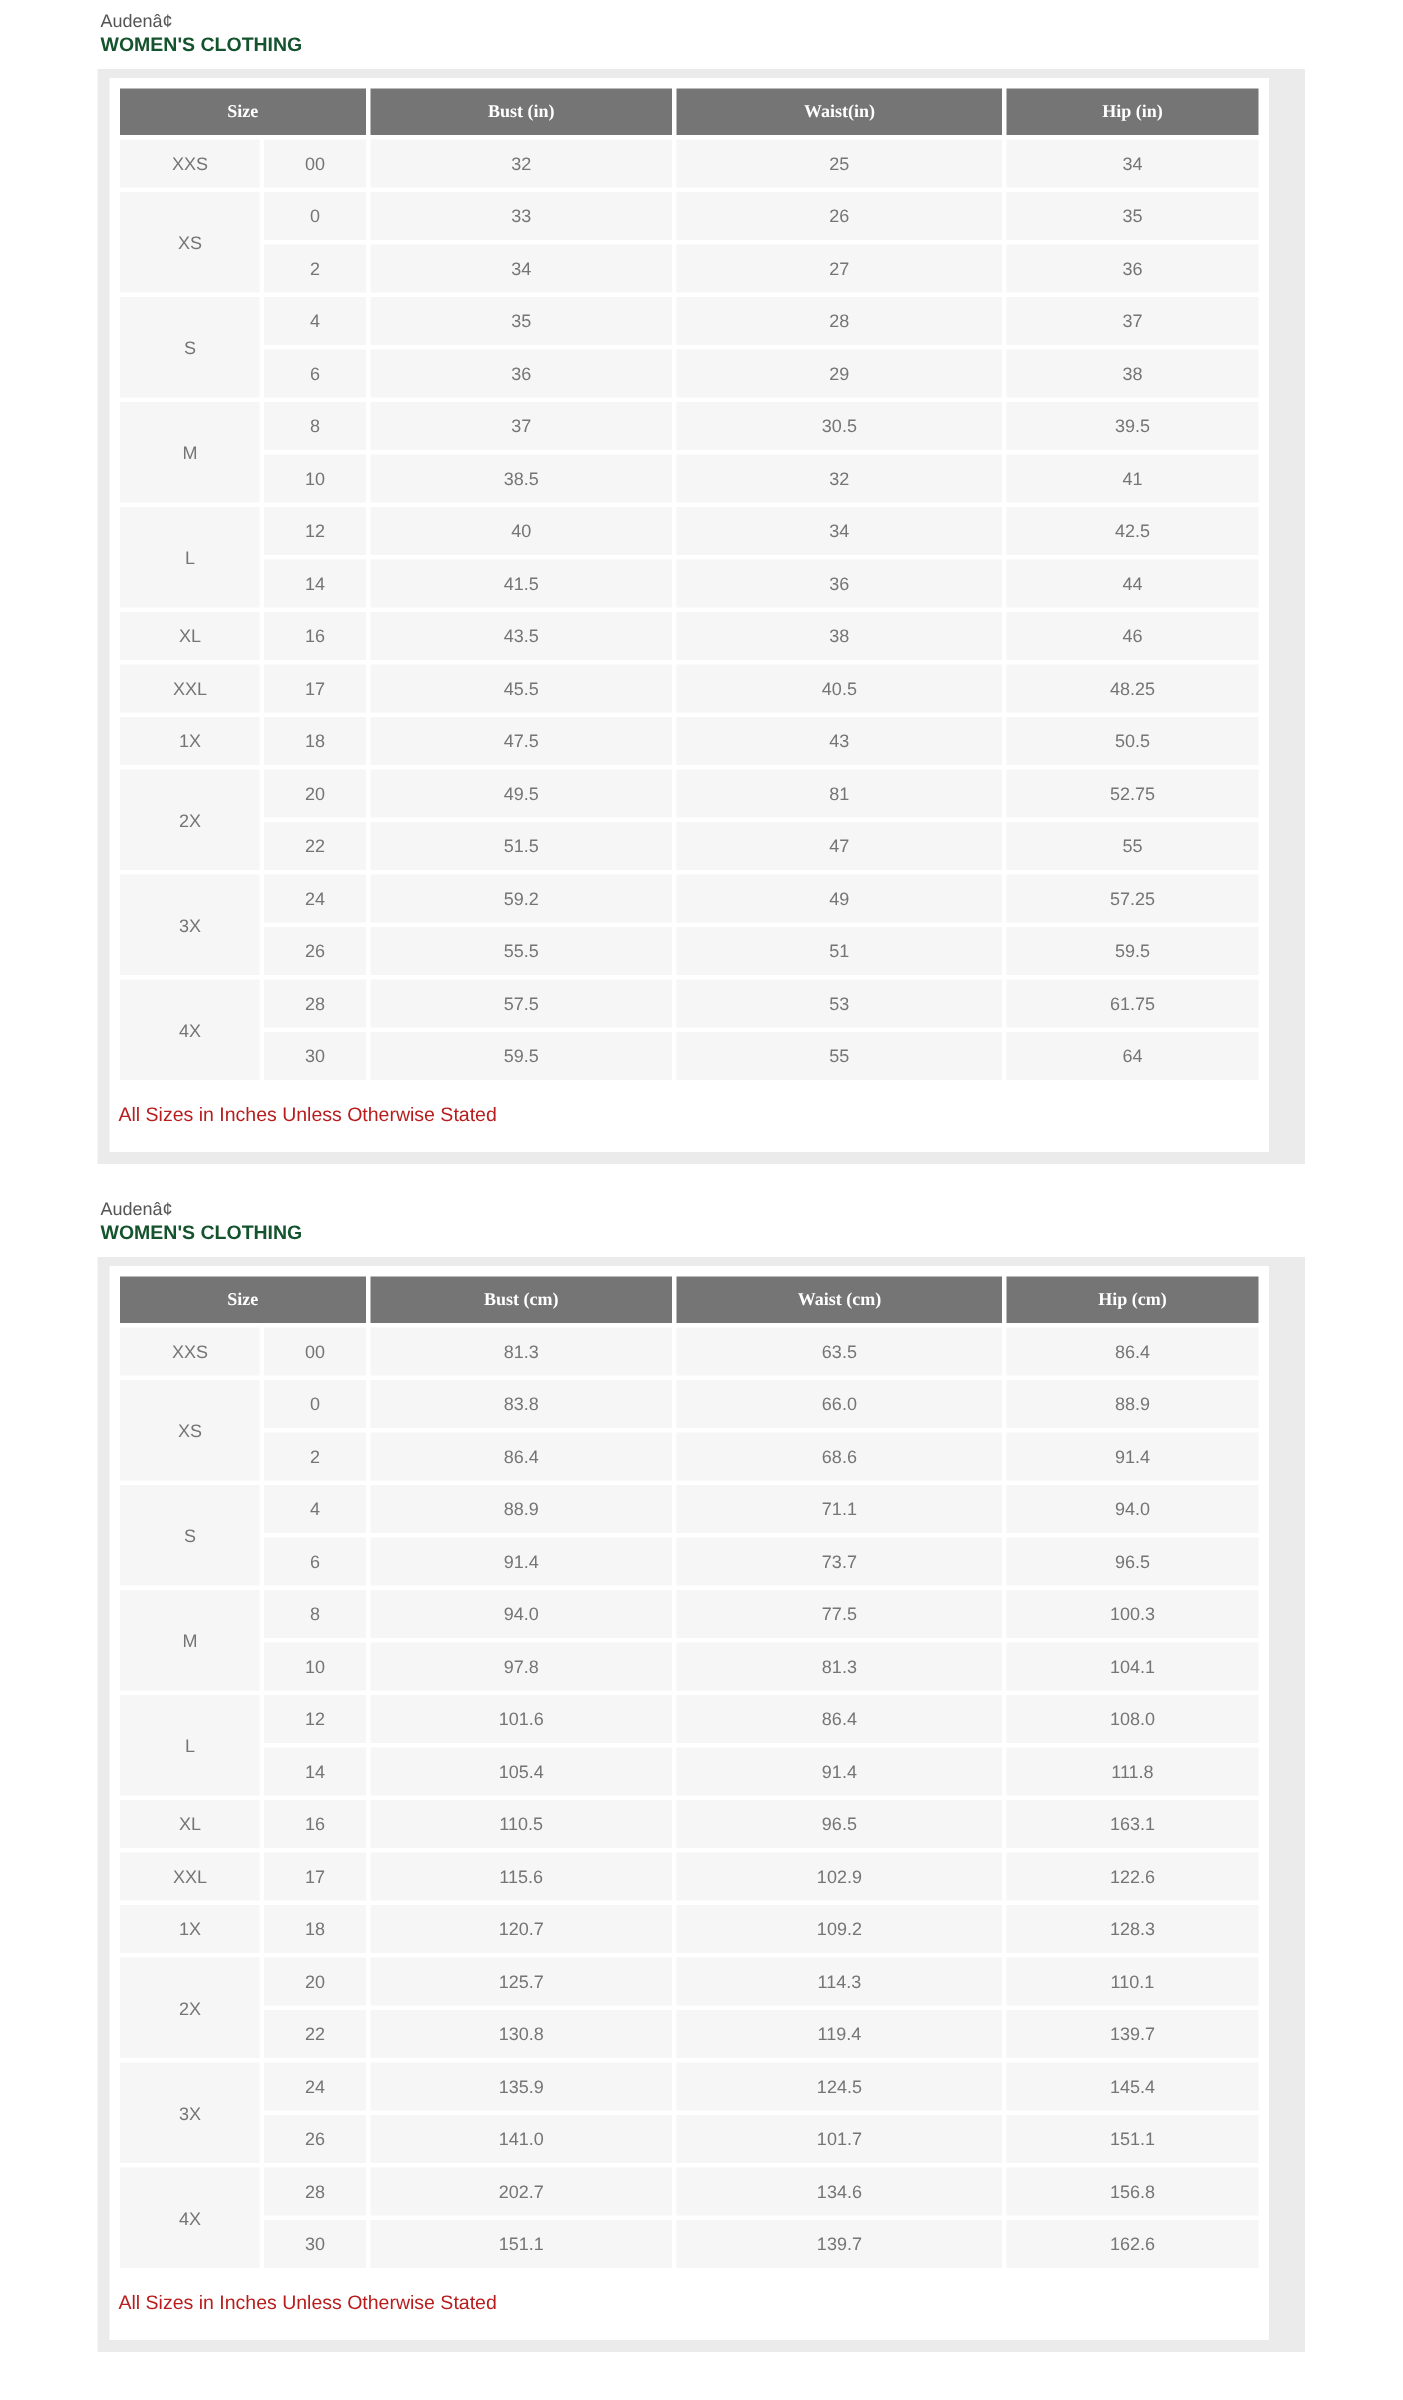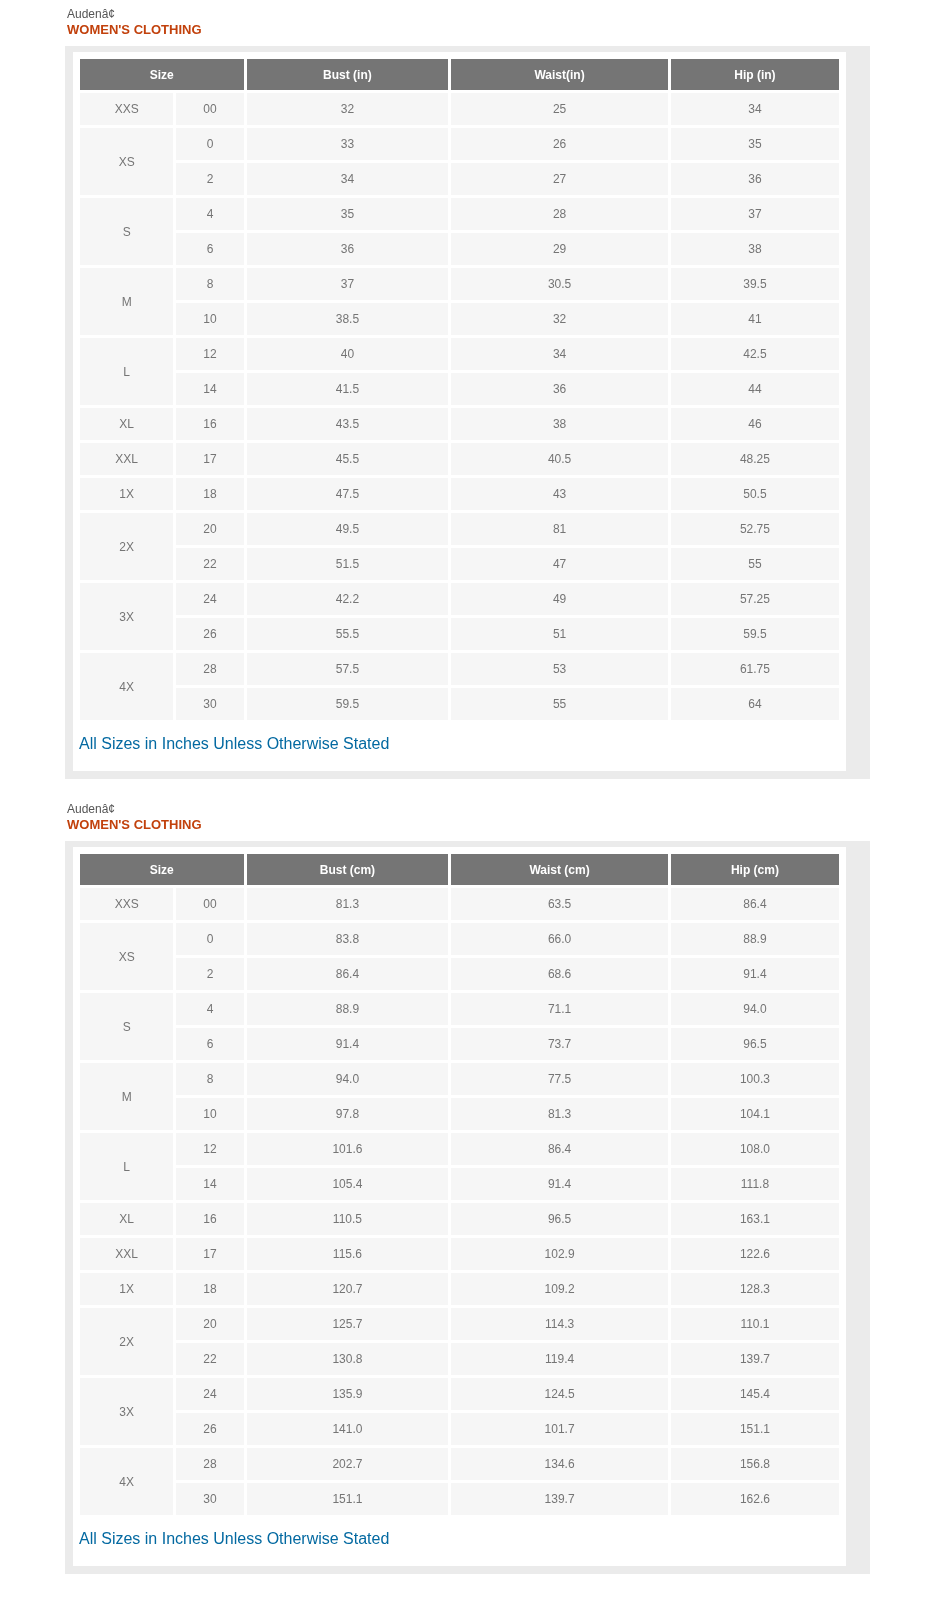--- a/index.html
+++ b/index.html
@@ -20,21 +20,21 @@
     padding: 7px 0 8px 2px;
   }
   .brand {
     font-size: 12px;
     color: #555555;
     line-height: 15px;
   }
   .title {
     font-size: 13px;
     font-weight: bold;
-    color: #c2410c;
+    color: #14532d;
     line-height: 16px;
   }
   .card-outer {
     background: #ebebeb;
     padding: 6px 24px 8px 8px;
   }
   .card-inner {
     background: #ffffff;
     padding: 4px 4px 4px 4px;
   }
@@ -46,33 +46,34 @@
   }
   table.size-chart th {
     background: #757575;
     color: #ffffff;
     font-size: 12px;
     font-weight: bold;
     height: 31px;
     text-align: center;
     vertical-align: middle;
     padding: 0 4px;
+    font-family: Liberation Serif, serif;
   }
   table.size-chart td {
     background: #f6f6f6;
     color: #757575;
     font-size: 12px;
     height: 32px;
     text-align: center;
     vertical-align: middle;
     padding: 0 4px;
   }
   .footnote {
-    font-size: 16px;
-    color: #0369a1;
+    font-size: 13px;
+    color: #b91c1c;
     padding: 12px 0 14px 2px;
     background: #ffffff;
   }
 </style>
 </head>
 <body>
 
 <div class="page">
 
   <div class="section">
@@ -188,21 +189,21 @@
               </tr>
               <tr>
                 <td>22</td>
                 <td>51.5</td>
                 <td>47</td>
                 <td>55</td>
               </tr>
               <tr>
                 <td rowspan="2">3X</td>
                 <td>24</td>
-                <td>42.2</td>
+                <td>59.2</td>
                 <td>49</td>
                 <td>57.25</td>
               </tr>
               <tr>
                 <td>26</td>
                 <td>55.5</td>
                 <td>51</td>
                 <td>59.5</td>
               </tr>
               <tr>

